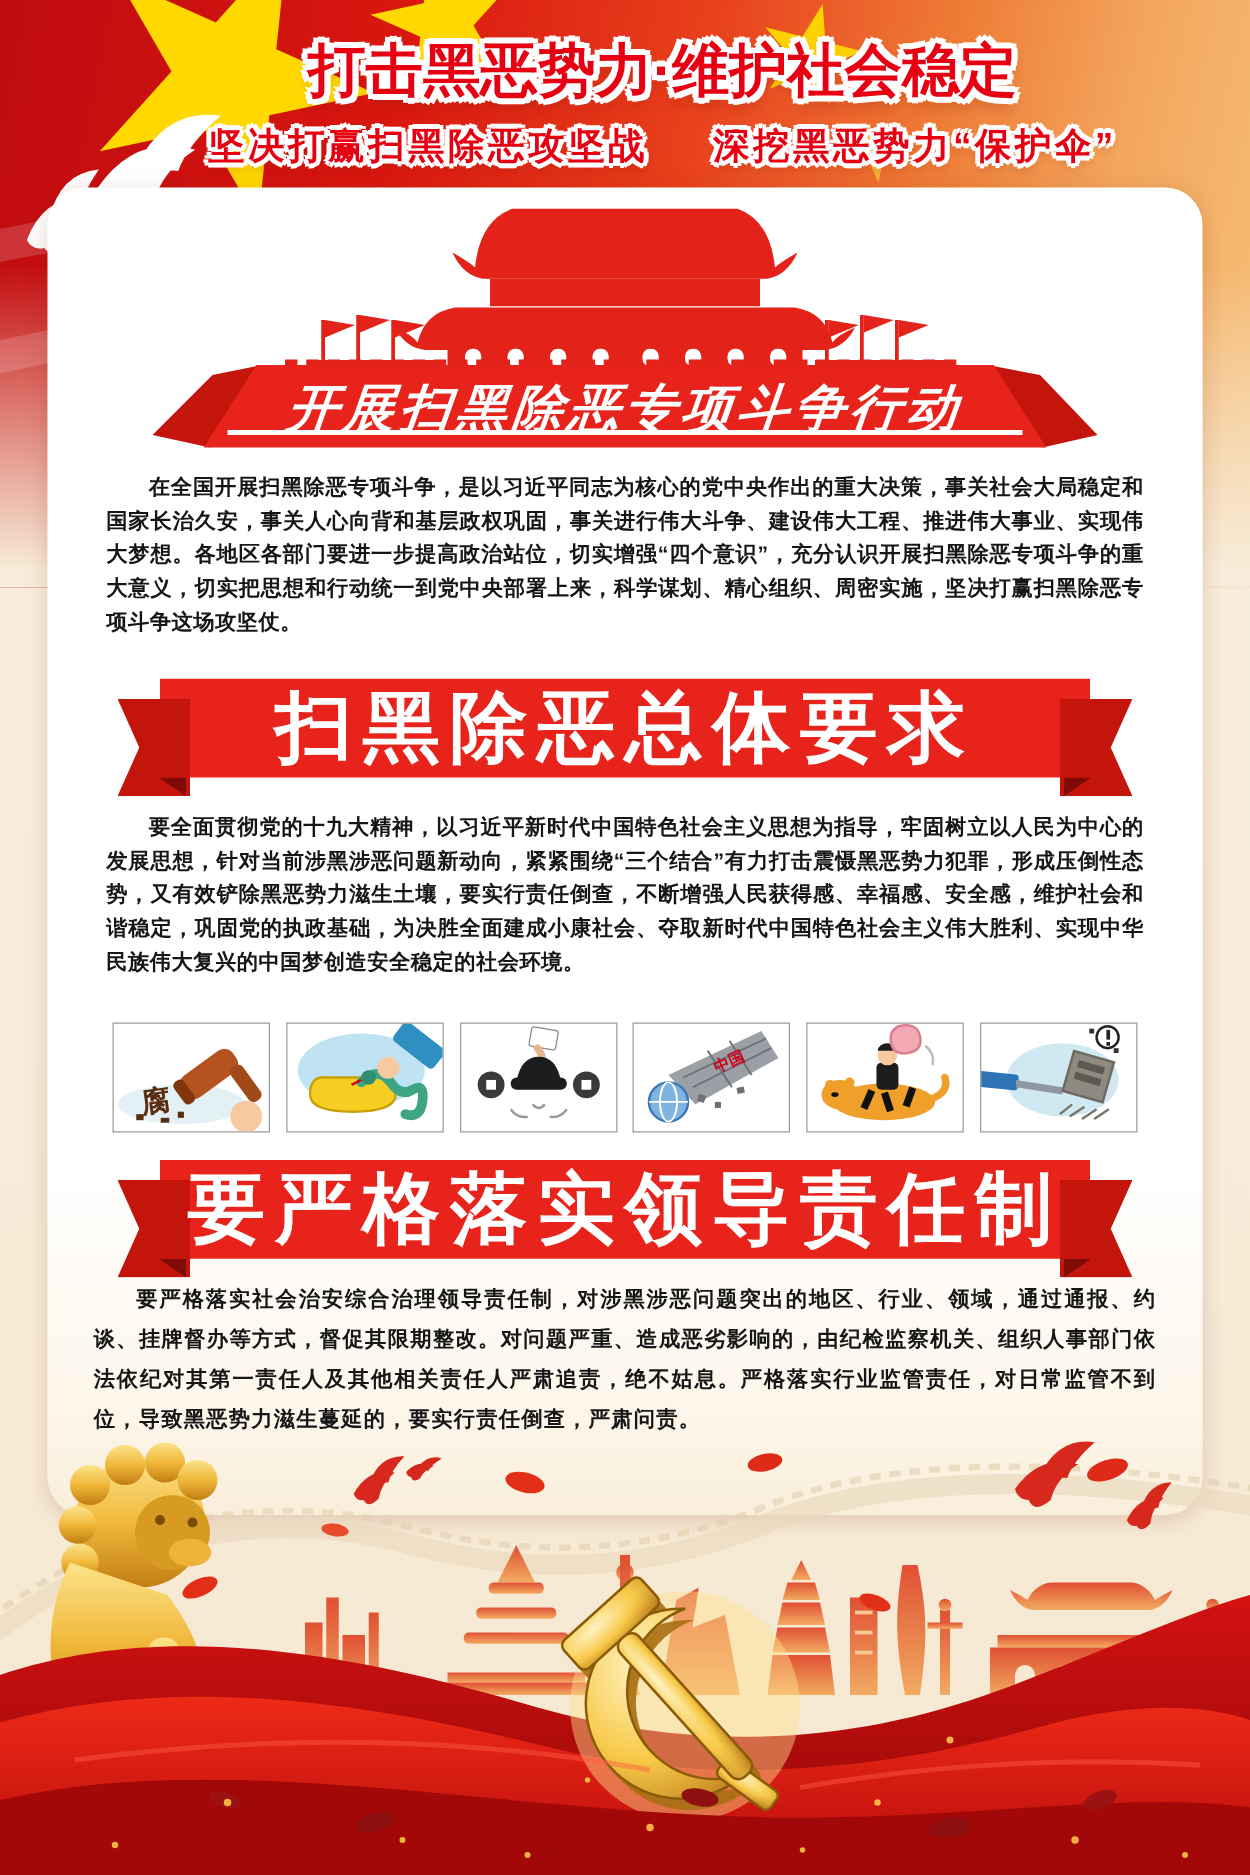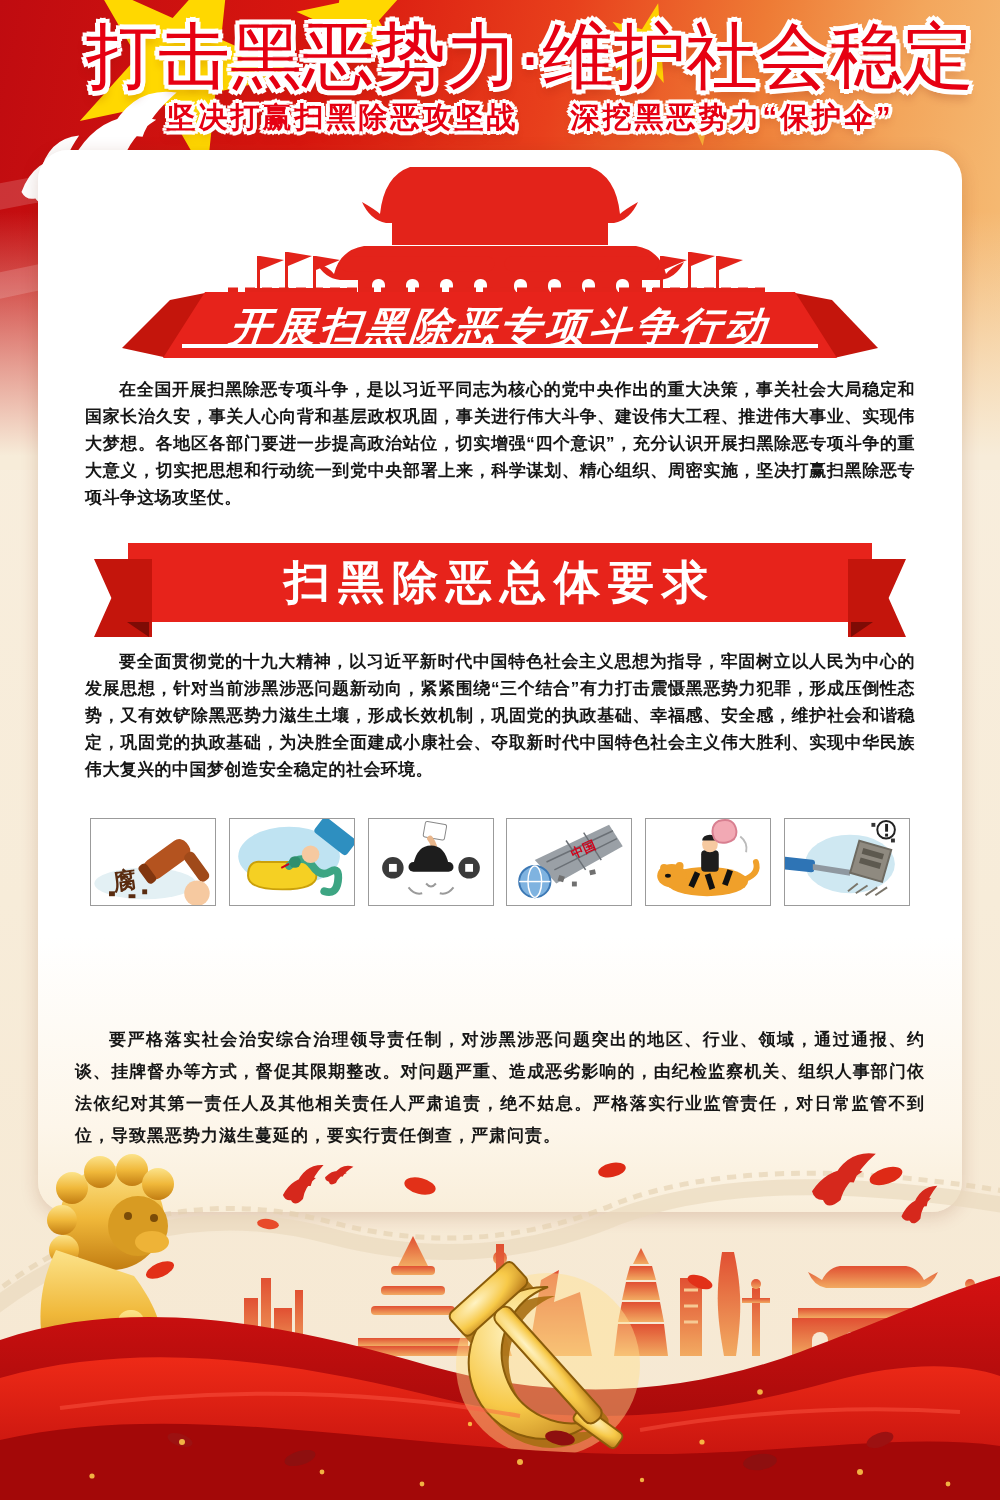--- a/index.html
+++ b/index.html
@@ -15,21 +15,21 @@
     background:linear-gradient(102deg,#bf0b10 0%,#d9170f 30%,#e8401c 52%,#ee7b35 70%,#f3a65c 84%,#f6c17b 100%);
   }
   .top-bg::after{
     content:"";position:absolute;left:0;top:0;width:100%;height:100%;
     background:linear-gradient(180deg,rgba(247,236,217,0) 45%,rgba(247,236,217,.65) 78%,#f7ecd9 97%);
   }
   .top-decor{position:absolute;left:0;top:0;width:1000px;height:470px;}
   
   .title{
     position:absolute;left:70px;right:10px;top:18px;text-align:center;
-    font-size:72px;font-weight:400;color:#e60012;letter-spacing:0px;line-height:76px;
+    font-size:46px;font-weight:700;color:#e60012;letter-spacing:0px;line-height:76px;
     text-shadow:-4px -4px 0 #fff,4px -4px 0 #fff,-4px 4px 0 #fff,4px 4px 0 #fff,
       -5px 0 0 #fff,5px 0 0 #fff,0 -5px 0 #fff,0 5px 0 #fff,0 8px 10px rgba(130,20,0,.35);
   }
   .subtitle{
     position:absolute;left:70px;right:10px;top:96px;text-align:center;
     font-size:29px;font-weight:900;color:#e60012;letter-spacing:3px;line-height:42px;
     text-shadow:-3px -3px 0 #fff,3px -3px 0 #fff,-3px 3px 0 #fff,3px 3px 0 #fff,
       -4px 0 0 #fff,4px 0 0 #fff,0 -4px 0 #fff,0 4px 0 #fff,0 6px 8px rgba(130,20,0,.3);
   }
   .subtitle .gap{display:inline-block;width:52px;}
@@ -60,21 +60,21 @@
   
   .sec-banner{position:absolute;left:128px;width:744px;height:79px;background:#e7231b;z-index:3;}
   .sec-banner .wing{position:absolute;top:16px;width:58px;height:78px;background:#c4150c;z-index:-1;}
   .sec-banner .wing.l{left:-34px;clip-path:polygon(0 0,100% 0,100% 100%,0 100%,30% 50%);}
   .sec-banner .wing.r{right:-34px;clip-path:polygon(0 0,100% 0,70% 50%,100% 100%,0 100%);}
   .sec-banner .fold{position:absolute;width:22px;height:15px;background:#7e0b05;top:79px;}
   .sec-banner .fold.l{left:-1px;clip-path:polygon(0 0,100% 0,100% 100%);}
   .sec-banner .fold.r{right:-1px;clip-path:polygon(0 0,100% 0,0 100%);}
   .sec-banner .txt{
     position:absolute;left:0;right:0;top:0;text-align:center;line-height:79px;
-    font-size:46px;font-weight:900;color:#fff;letter-spacing:8px;
+    font-size:62px;font-weight:900;color:#fff;letter-spacing:8px;
   }
   .banner2{top:543px;}
   .banner3{top:928px;}
   
   .cartoons{
     position:absolute;left:90px;top:818px;width:820px;height:88px;
     display:flex;justify-content:space-between;z-index:3;
   }
   .card{width:126px;height:88px;background:#fff;border:1px solid #9b9b9b;box-sizing:border-box;}
   .card svg{display:block;width:100%;height:100%;}
@@ -174,21 +174,21 @@
   <p class="para para1">在全国开展扫黑除恶专项斗争，是以习近平同志为核心的党中央作出的重大决策，事关社会大局稳定和国家长治久安，事关人心向背和基层政权巩固，事关进行伟大斗争、建设伟大工程、推进伟大事业、实现伟大梦想。各地区各部门要进一步提高政治站位，切实增强“四个意识”，充分认识开展扫黑除恶专项斗争的重大意义，切实把思想和行动统一到党中央部署上来，科学谋划、精心组织、周密实施，坚决打赢扫黑除恶专项斗争这场攻坚仗。</p>
 
   <div class="sec-banner banner2">
     <div class="wing l"></div>
     <div class="wing r"></div>
     <div class="fold l"></div>
     <div class="fold r"></div>
     <div class="txt">扫黑除恶总体要求</div>
   </div>
 
-  <p class="para para2">要全面贯彻党的十九大精神，以习近平新时代中国特色社会主义思想为指导，牢固树立以人民为中心的发展思想，针对当前涉黑涉恶问题新动向，紧紧围绕“三个结合”有力打击震慑黑恶势力犯罪，形成压倒性态势，又有效铲除黑恶势力滋生土壤，形成长效机制，巩固党的执政基础、幸福感、安全感，维护社会和谐稳定，巩固党的执政基础，为决胜全面建成小康社会、夺取新时代中国特色社会主义伟大胜利、实现中华民族伟大复兴的中国梦创造安全稳定的社会环境。</p>
+  <p class="para para2">要全面贯彻党的十九大精神，以习近平新时代中国特色社会主义思想为指导，牢固树立以人民为中心的发展思想，针对当前涉黑涉恶问题新动向，紧紧围绕“三个结合”有力打击震慑黑恶势力犯罪，形成压倒性态势，又有效铲除黑恶势力滋生土壤，要实行责任倒查，不断增强人民获得感、幸福感、安全感，维护社会和谐稳定，巩固党的执政基础，为决胜全面建成小康社会、夺取新时代中国特色社会主义伟大胜利、实现中华民族伟大复兴的中国梦创造安全稳定的社会环境。</p>
 
   <div class="cartoons">
     <div class="card">
       <svg viewBox="0 0 126 88">
         <ellipse cx="55" cy="66" rx="52" ry="16" fill="#e3f0f4"></ellipse>
         <text x="22" y="72" font-size="24" font-weight="bold" fill="#5a2c10" transform="rotate(-8 30 64)">腐</text>
         <g fill="#5a2c10">
             <rect x="18" y="74" width="6" height="5"></rect>
             <rect x="38" y="77" width="7" height="4"></rect>
             <rect x="52" y="72" width="5" height="5"></rect>
@@ -291,20 +291,27 @@
         <g stroke="#7a756a" stroke-width="2" fill="none">
             <path d="M64,74 l10,-8"></path>
             <path d="M72,76 l12,-8"></path>
             <path d="M82,78 l12,-8"></path>
             <path d="M92,78 l12,-8"></path>
           </g>
       </svg>
     </div>
   </div>
 
+  <div class="sec-banner banner3">
+    <div class="wing l"></div>
+    <div class="wing r"></div>
+    <div class="fold l"></div>
+    <div class="fold r"></div>
+    <div class="txt">要严格落实领导责任制</div>
+  </div>
 
   <p class="para para3">要严格落实社会治安综合治理领导责任制，对涉黑涉恶问题突出的地区、行业、领域，通过通报、约谈、挂牌督办等方式，督促其限期整改。对问题严重、造成恶劣影响的，由纪检监察机关、组织人事部门依法依纪对其第一责任人及其他相关责任人严肃追责，绝不姑息。严格落实行业监管责任，对日常监管不到位，导致黑恶势力滋生蔓延的，要实行责任倒查，严肃问责。</p>
 
   <svg class="bottom-scene" viewBox="0 0 1000 360">
     <defs>
       <linearGradient id="goldG" x1="0" y1="0" x2="0" y2="1">
         <stop offset="0" stop-color="#fce38a"></stop>
           <stop offset=".5" stop-color="#f0b83a"></stop>
           <stop offset="1" stop-color="#c27d12"></stop>
       </linearGradient>

